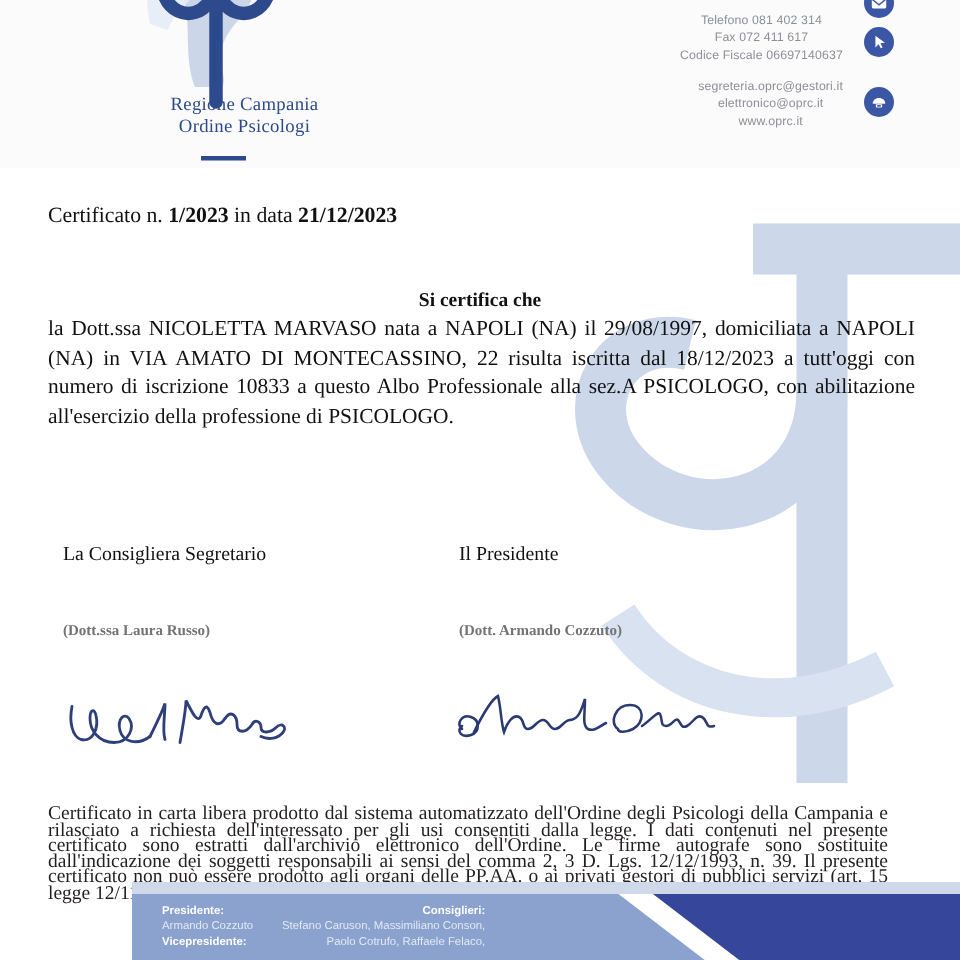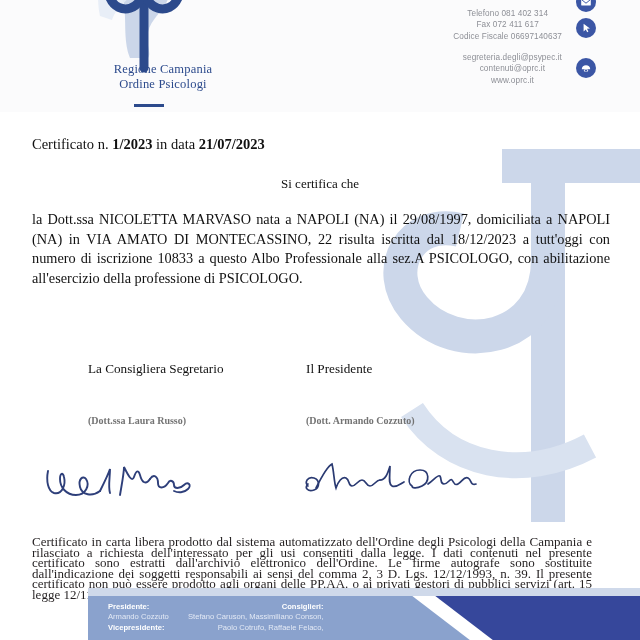--- a/index.html
+++ b/index.html
@@ -108,47 +108,48 @@
     top: 136px;
     font-size: 14.5px;
     color: #111;
     z-index: 3;
   }
   .cert-line b { font-weight: bold; }
 
   .si-certifica {
     position: absolute;
     left: 0;
-    top: 176px;
+    top: 192px;
     width: 640px;
     text-align: center;
     font-size: 13px;
     color: #111;
     z-index: 3;
+    font-weight: bold;
   }
 
   .main-para {
     position: absolute;
     left: 32px;
     top: 210px;
     width: 578px;
     font-size: 14.3px;
     line-height: 19.5px;
     text-align: justify;
     text-justify: inter-word;
     color: #111;
     z-index: 3;
   }
 
   
   .sig-col {
     position: absolute;
     z-index: 3;
   }
-  .sig-col.left  { left: 42px;  top: 361px; margin-left: 46px; }
+  .sig-col.left  { left: 42px;  top: 361px; }
   .sig-col.right { left: 306px; top: 361px; }
 
   .sig-role {
     font-size: 13.2px;
     color: #111;
     white-space: nowrap;
   }
   .sig-name {
     margin-top: 38px;
     font-size: 10px;
@@ -282,22 +283,22 @@
     </div>
     <div class="logo-rule"></div>
 
     <div class="contact-block phones">
       <div>Telefono 081 402 314</div>
       <div>Fax 072 411 617</div>
       <div>Codice Fiscale 06697140637</div>
     </div>
 
     <div class="contact-block emails">
-      <div>segreteria.degli@psypec.it</div>
-      <div>contenuti@oprc.it</div>
+      <div>segreteria.oprc@gestori.it</div>
+      <div>elettronico@oprc.it</div>
       <div>www.oprc.it</div>
     </div>
 
     <div class="hicon ic-top">
       <svg viewBox="0 0 20 20" width="12" height="12" aria-hidden="true">
         <rect x="2" y="5" width="16" height="11" rx="1.5" fill="#ffffff"></rect>
         <path d="M2.6 6 L10 12 L17.4 6" fill="none" stroke="#3b56a5" stroke-width="1.6"></path>
       </svg>
     </div>
 
@@ -313,21 +314,21 @@
         <rect x="6.5" y="12.6" width="7" height="3.4" rx="0.8" fill="#ffffff"></rect>
         <rect x="8" y="13.4" width="4" height="1.8" fill="#3b56a5"></rect>
       </svg>
     </div>
   </div>
 
   <div class="cert-line">
     <span>Certificato n.</span>
     <b>1/2023</b>
     <span>in data</span>
-    <b>21/07/2023</b>
+    <b>21/12/2023</b>
   </div>
 
   <div class="si-certifica">Si certifica che</div>
 
   <div class="main-para">la Dott.ssa NICOLETTA MARVASO nata a NAPOLI (NA) il 29/08/1997, domiciliata a NAPOLI (NA) in VIA AMATO DI MONTECASSINO, 22 risulta iscritta dal 18/12/2023 a tutt'oggi con numero di iscrizione 10833 a questo Albo Professionale alla sez.A PSICOLOGO, con abilitazione all'esercizio della professione di PSICOLOGO.</div>
 
   <div class="sig-col left">
     <div class="sig-role">La Consigliera Segretario</div>
     <div class="sig-name">(Dott.ssa Laura Russo)</div>
   </div>

